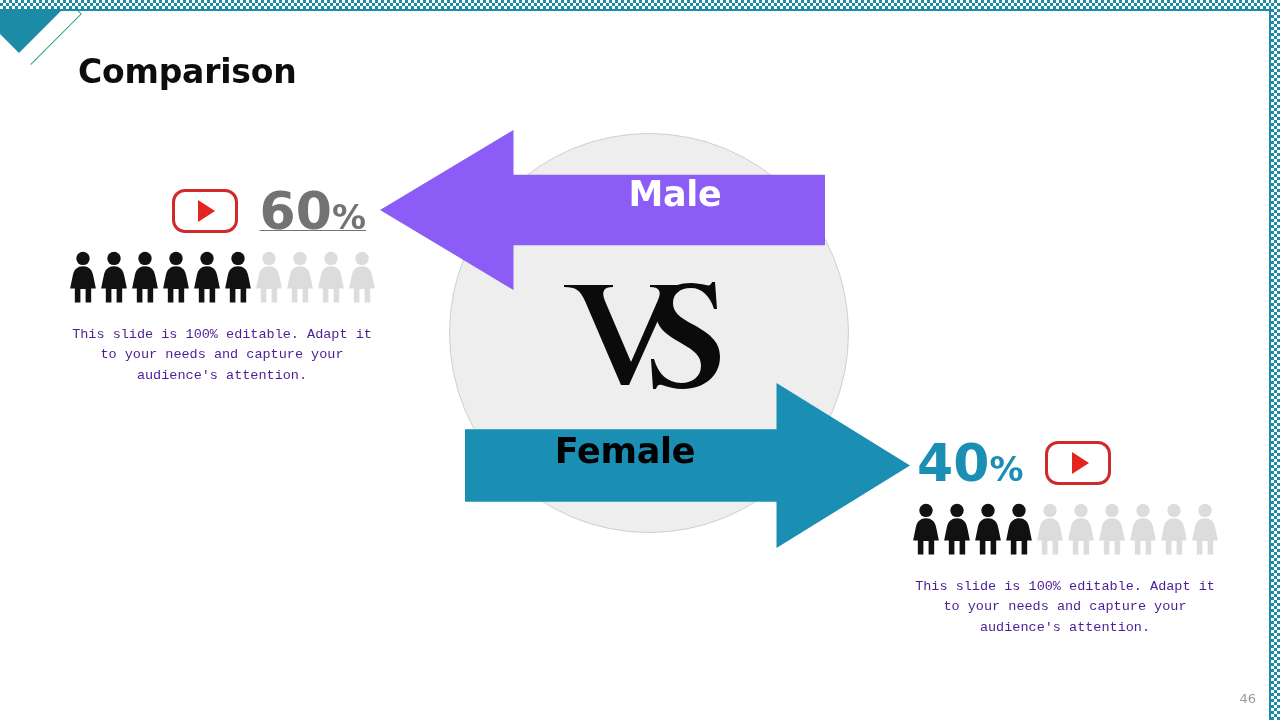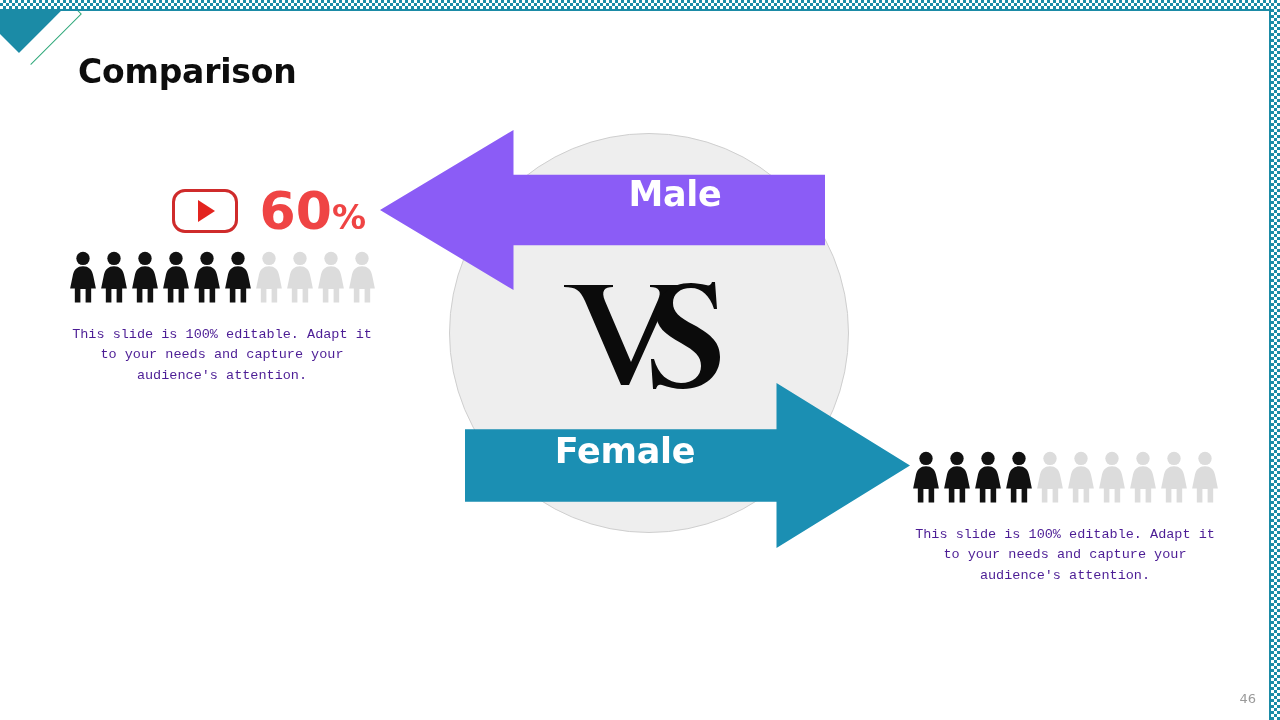--- a/index.html
+++ b/index.html
@@ -84,21 +84,21 @@
     font-family:"DejaVu Sans", sans-serif; letter-spacing:-0.3px;
   }
 
   .arrow-right{
     left:85px; top:258px; width:445px; height:165px;
     background:#1b8fb3;
     clip-path:polygon(100% 50%, 70% 0, 70% 28%, 0 28%, 0 72%, 70% 72%, 70% 100%);
   }
   .arrow-right .arrow-label{
     position:absolute; left:30px; top:48px; width:260px;
-    text-align:center; color:#ffffff; font-size:35px; font-weight:bold;
+    text-align:center; color:#000000; font-size:35px; font-weight:bold;
     font-family:"DejaVu Sans", sans-serif; letter-spacing:-0.3px;
   }
 
   .vs-mark{
     position:absolute; left:178px; top:148px; width:170px; height:120px;
   }
 
   
   .side{ position:absolute; }
 
@@ -126,21 +126,21 @@
   .people{ display:flex; gap:1px; }
 
   .caption{
     font-size:13.5px; line-height:1.5; color:#4c1d95;
     font-family:Liberation Mono, monospace;
   }
 
   
   #left-block{ left:62px; top:185px; width:320px; }
   #left-block .side-head{ justify-content:flex-end; gap:22px; padding-right:16px; }
-  #left-block .pct{ color:#ef4444; }
+  #left-block .pct{ color:#737373;text-decoration:underline; }
   #left-block .people{ margin-top:14px; justify-content:center; }
   #left-block .caption{ margin-top:18px; text-align:center; }
 
   
   #right-block{ left:905px; top:437px; width:320px; }
   #right-block .side-head{ justify-content:flex-start; gap:22px; padding-left:12px; }
   #right-block .pct{ color:#1b8fb3; }
   #right-block .people{ margin-top:14px; justify-content:center; }
   #right-block .caption{ margin-top:18px; text-align:center; }
 
@@ -236,20 +236,28 @@
           </svg></span>
         <span class="person"><svg viewBox="0 0 24 42" width="30" height="52">
             <circle cx="12" cy="6" r="5.4" fill="#dcdcdc"></circle>
             <path d="M12 12.4 C7.4 12.4 4.6 15 3.6 20.5 L1.6 30.2 L5.4 30.2 L5.4 41.6 L9.9 41.6 L9.9 30.6 L14.1 30.6 L14.1 41.6 L18.6 41.6 L18.6 30.2 L22.4 30.2 L20.4 20.5 C19.4 15 16.6 12.4 12 12.4 Z" fill="#dcdcdc"></path>
           </svg></span>
       </div>
     <div class="caption">This slide is 100% editable. Adapt it to your needs and capture your audience's attention.</div>
   </div>
 
   <div id="right-block" class="side">
+    <div class="side-head">
+      <div class="pct">
+        <span class="num">40</span><span class="sym">%</span>
+      </div>
+      <div class="video-icon">
+        <div class="tri"></div>
+      </div>
+    </div>
     <div class="people">
         <span class="person"><svg viewBox="0 0 24 42" width="30" height="52">
             <circle cx="12" cy="6" r="5.4" fill="#111111"></circle>
             <path d="M12 12.4 C7.4 12.4 4.6 15 3.6 20.5 L1.6 30.2 L5.4 30.2 L5.4 41.6 L9.9 41.6 L9.9 30.6 L14.1 30.6 L14.1 41.6 L18.6 41.6 L18.6 30.2 L22.4 30.2 L20.4 20.5 C19.4 15 16.6 12.4 12 12.4 Z" fill="#111111"></path>
           </svg></span>
         <span class="person"><svg viewBox="0 0 24 42" width="30" height="52">
             <circle cx="12" cy="6" r="5.4" fill="#111111"></circle>
             <path d="M12 12.4 C7.4 12.4 4.6 15 3.6 20.5 L1.6 30.2 L5.4 30.2 L5.4 41.6 L9.9 41.6 L9.9 30.6 L14.1 30.6 L14.1 41.6 L18.6 41.6 L18.6 30.2 L22.4 30.2 L20.4 20.5 C19.4 15 16.6 12.4 12 12.4 Z" fill="#111111"></path>
           </svg></span>
         <span class="person"><svg viewBox="0 0 24 42" width="30" height="52">

